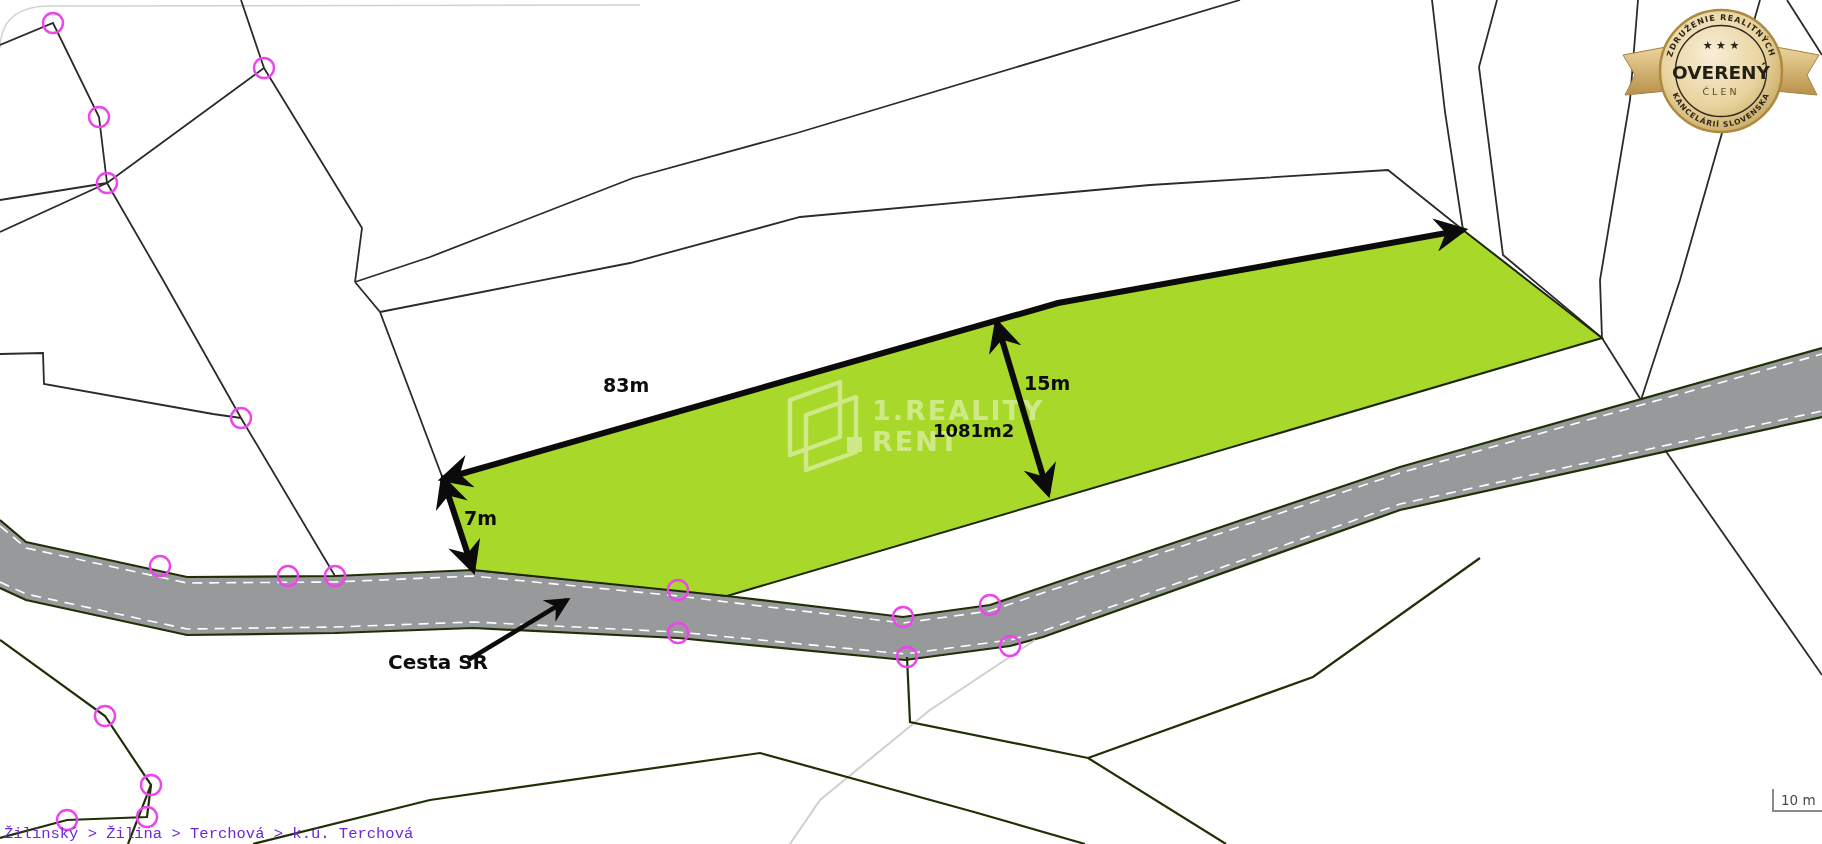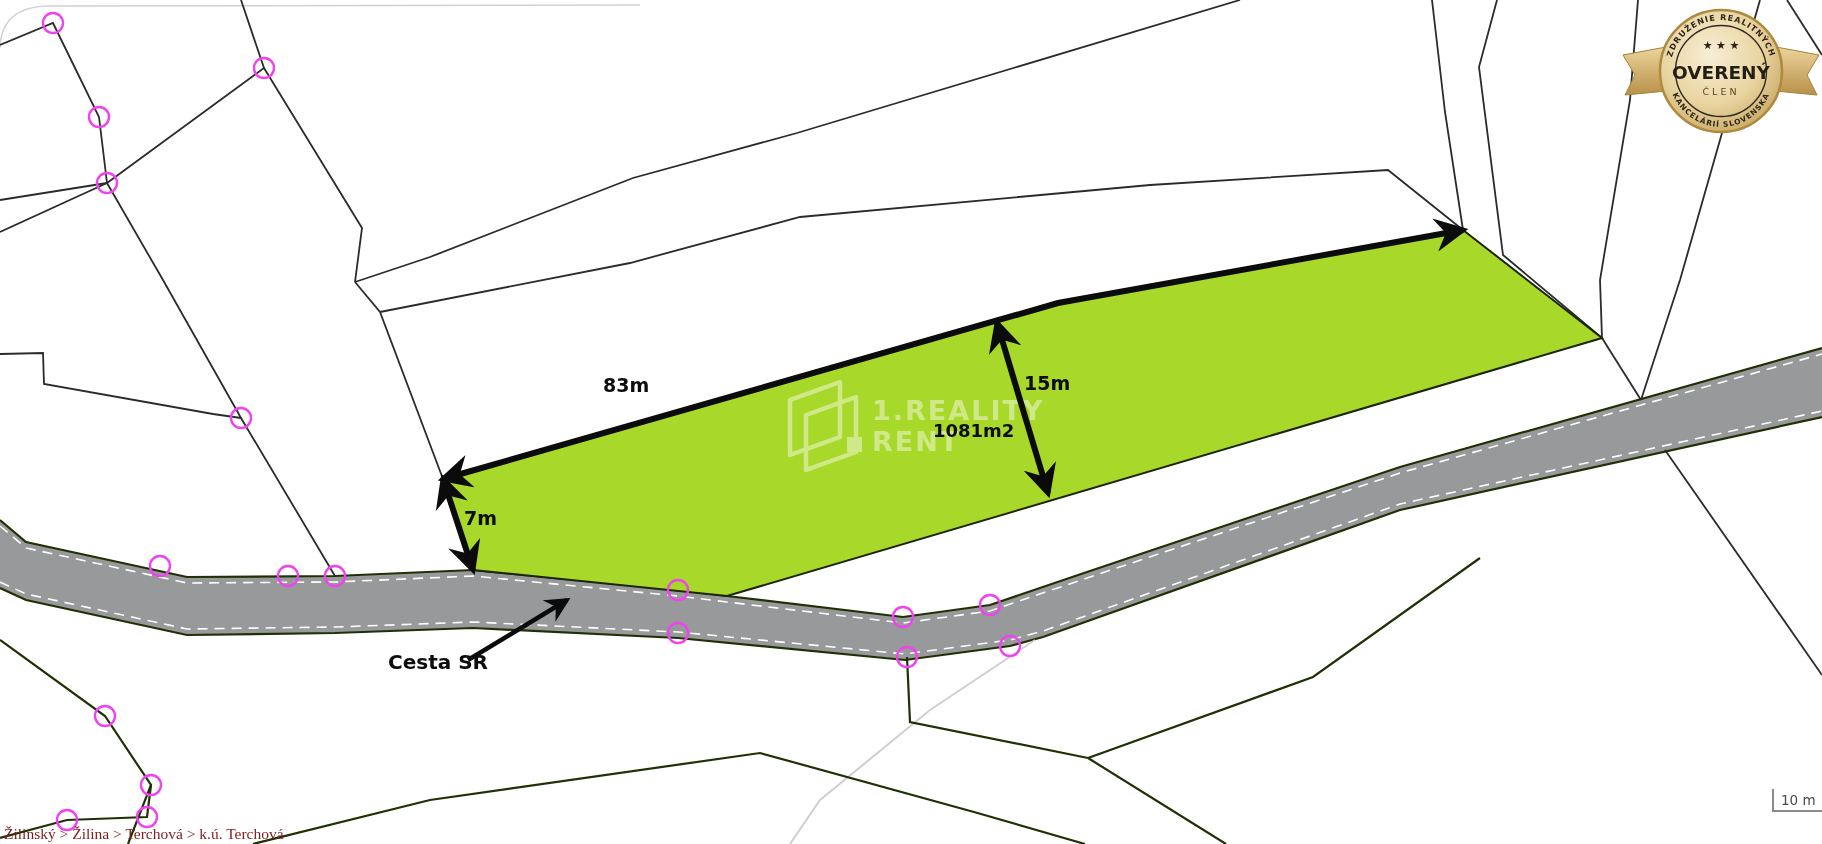--- a/index.html
+++ b/index.html
@@ -1,20 +1,20 @@
 <!DOCTYPE html>
 <html><head>
 <meta charset="utf-8">
 <style>
   html,body{margin:0;padding:0;background:#ffffff;}
   body{width:1822px;height:844px;position:relative;overflow:hidden;
        font-family:"DejaVu Sans","Liberation Sans",sans-serif;}
   #map-stage{position:absolute;left:0;top:0;width:1822px;height:844px;}
-  #breadcrumb{position:absolute;left:4px;top:825px;font-size:15.5px;color:#7f1d1d;
-      font-family:Liberation Serif, serif;white-space:nowrap;z-index:30;}
+  #breadcrumb{position:absolute;left:4px;top:825px;font-size:15.5px;color:#6d28d9;
+      font-family:Liberation Mono, monospace;white-space:nowrap;z-index:30;}
   svg text{font-family:"DejaVu Sans","Liberation Sans",sans-serif;}
   .measure-label{font-weight:bold;font-size:19px;fill:#0d0d0d;}
   .area-label{font-weight:bold;font-size:18px;fill:#0d0d0d;}
   .road-name{font-weight:bold;font-size:20px;fill:#0d0d0d;}
   .boundary{stroke:#2b2b2b;stroke-width:1.8;fill:none;}
   .boundary-green{stroke:#203005;stroke-width:2.2;fill:none;}
   .faint-path{stroke:#cfcfcf;stroke-width:2;fill:none;}
   .vertex{stroke:#ee44ee;stroke-width:2.4;fill:none;}
   .arrow{stroke:#0b0b0b;stroke-width:6;fill:none;}
   .arrow-thin{stroke:#0b0b0b;stroke-width:4.5;fill:none;}

